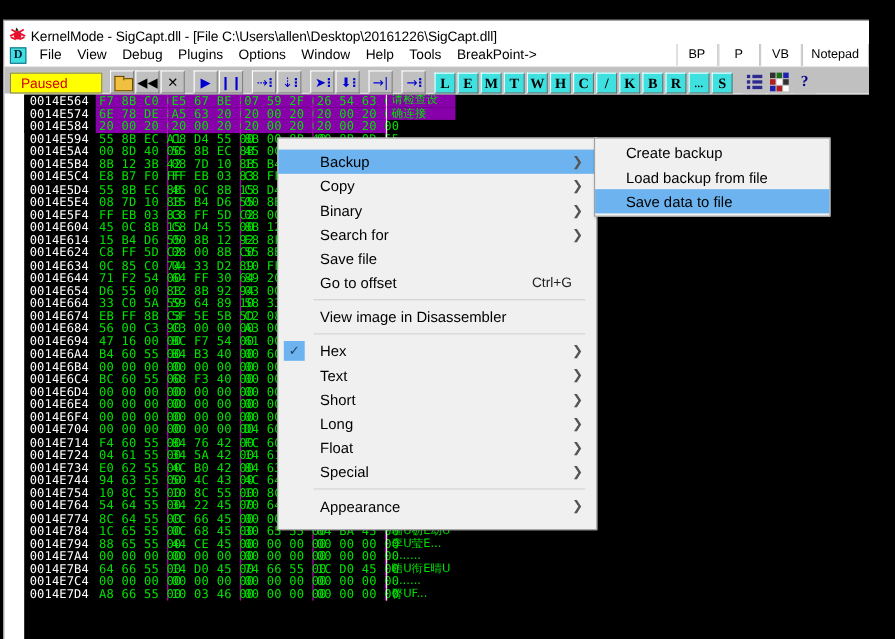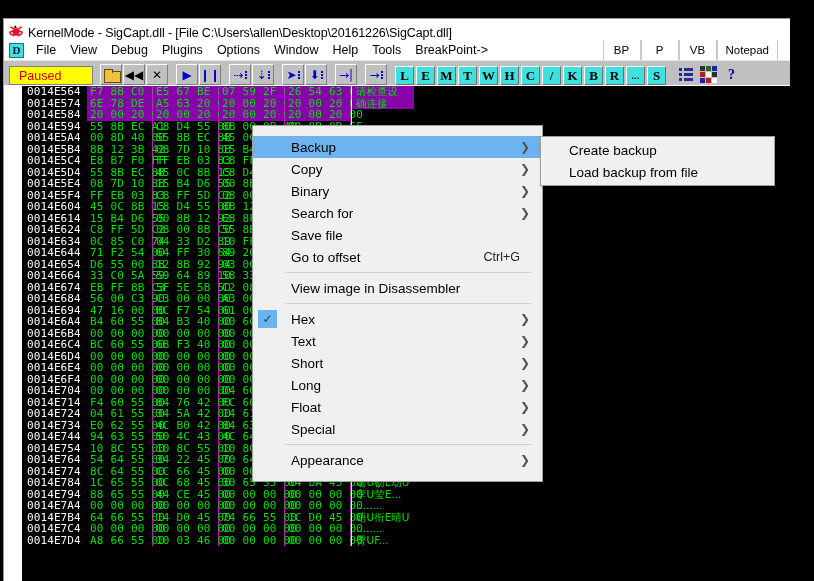--- a/index.html
+++ b/index.html
@@ -73,21 +73,21 @@
     font-size: 12.5px;
     color: #000;
     padding: 1px 7px;
     cursor: default;
   }
   .menubar-right {
     margin-left: auto;
     display: flex;
     align-items: stretch;
     height: 20px;
-    padding-right: 12px;
+    padding-right: 0;
   }
   .mb-btn {
     font-size: 11.5px;
     color: #000;
     min-width: 38px;
     display: flex; align-items: center; justify-content: center;
     border-left: 1px solid #c8c8c8;
     border-right: 1px solid #c8c8c8;
     padding: 0 8px;
     background: #ffffff;
@@ -252,22 +252,22 @@
     background: #6cb3ef;
     display: flex; align-items: center; justify-content: center;
     color: #1c3f5c; font-size: 12px;
     font-family: "DejaVu Sans", sans-serif;
   }
   .ctxsep { height: 1px; background: #d2d2d2; margin: 4px 10px 4px 32px; }
 
   
   .submenu {
     position: absolute;
-    left: 536px; top: 117px;
-    width: 235px;
+    left: 536px; top: 106px;
+    width: 215px;
     background: #f0f0f0;
     border: 1px solid #a0a0a0;
     box-shadow: 1px 1px 3px rgba(0,0,0,0.25);
     padding: 2px 0;
     z-index: 60;
   }
   .subitem {
     height: 22px;
     display: flex; align-items: center;
     padding-left: 28px;
@@ -871,16 +871,19 @@
         </div>
       </div>
 
     <div class="submenu" id="submenu">
         <div class="subitem">
           <span>Create backup</span>
         </div>
         <div class="subitem">
           <span>Load backup from file</span>
         </div>
+        <div class="subitem hl">
+          <span>Save data to file</span>
+        </div>
       </div>
 
   </div>
 </div>
 
 </body></html>

